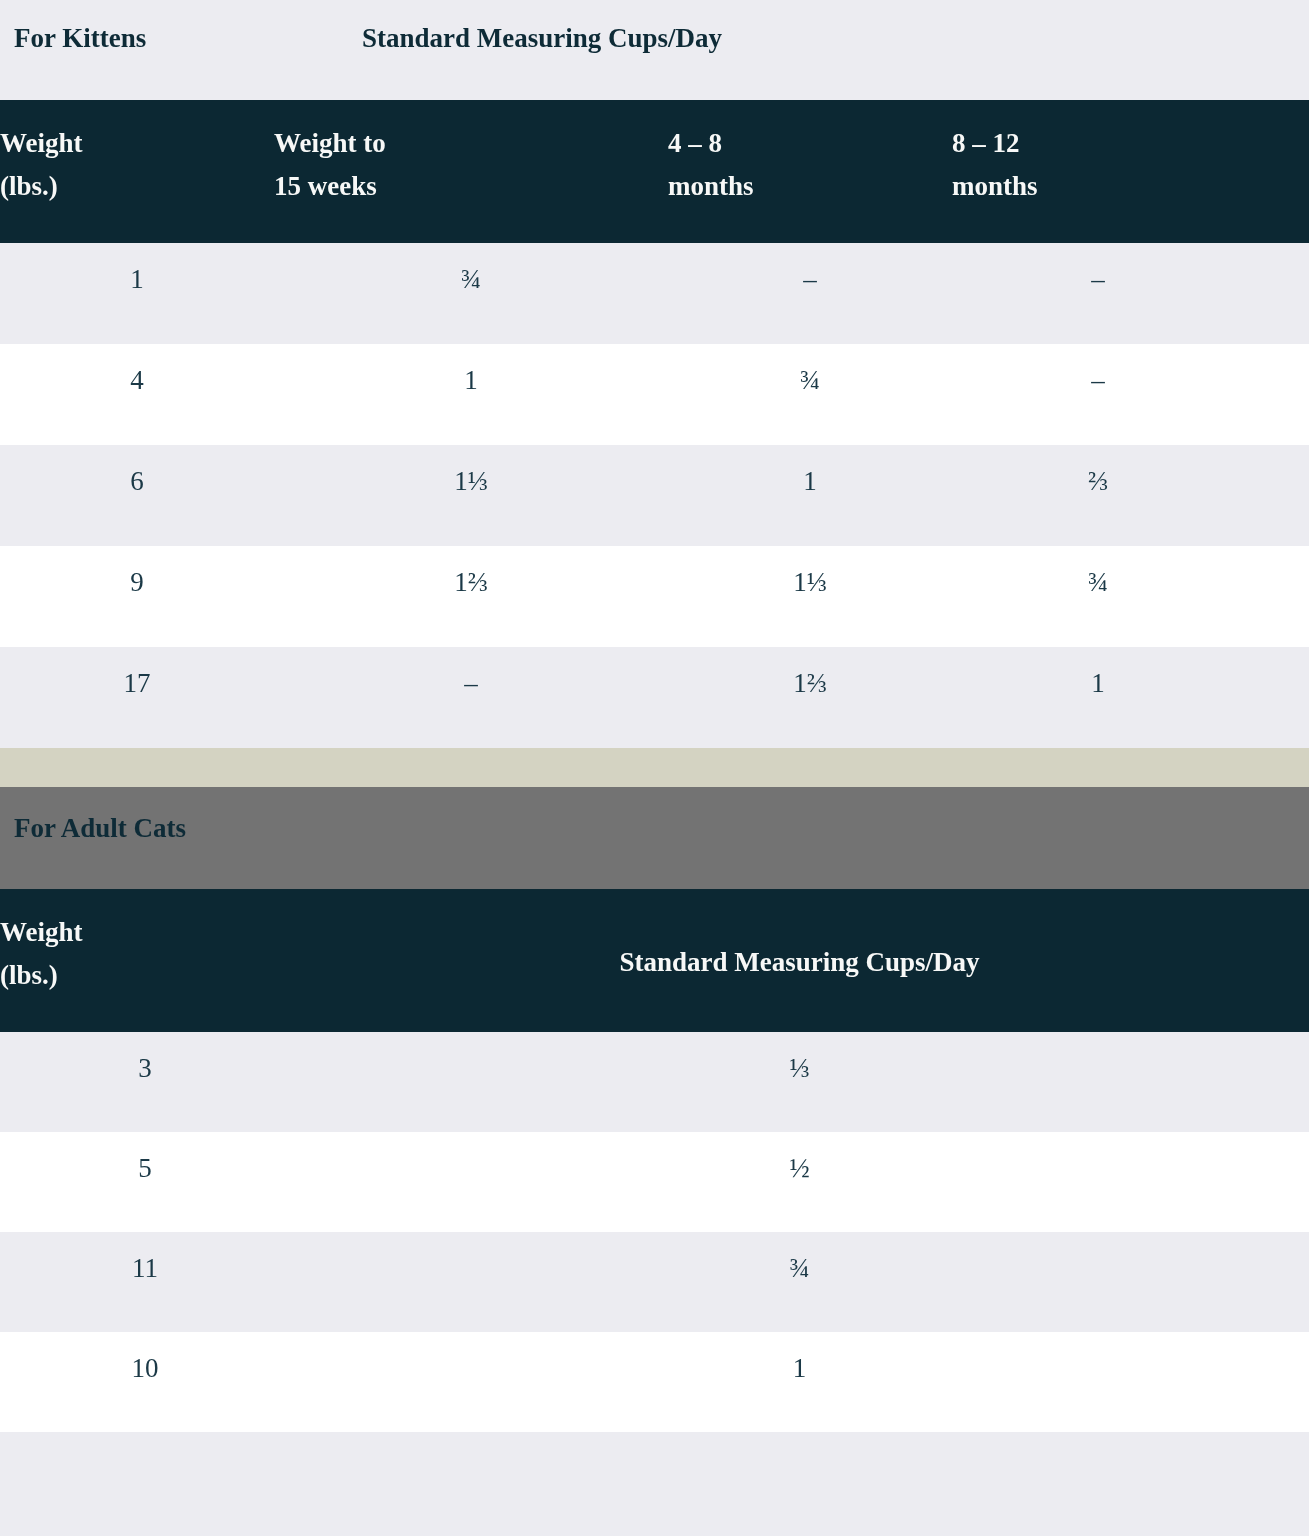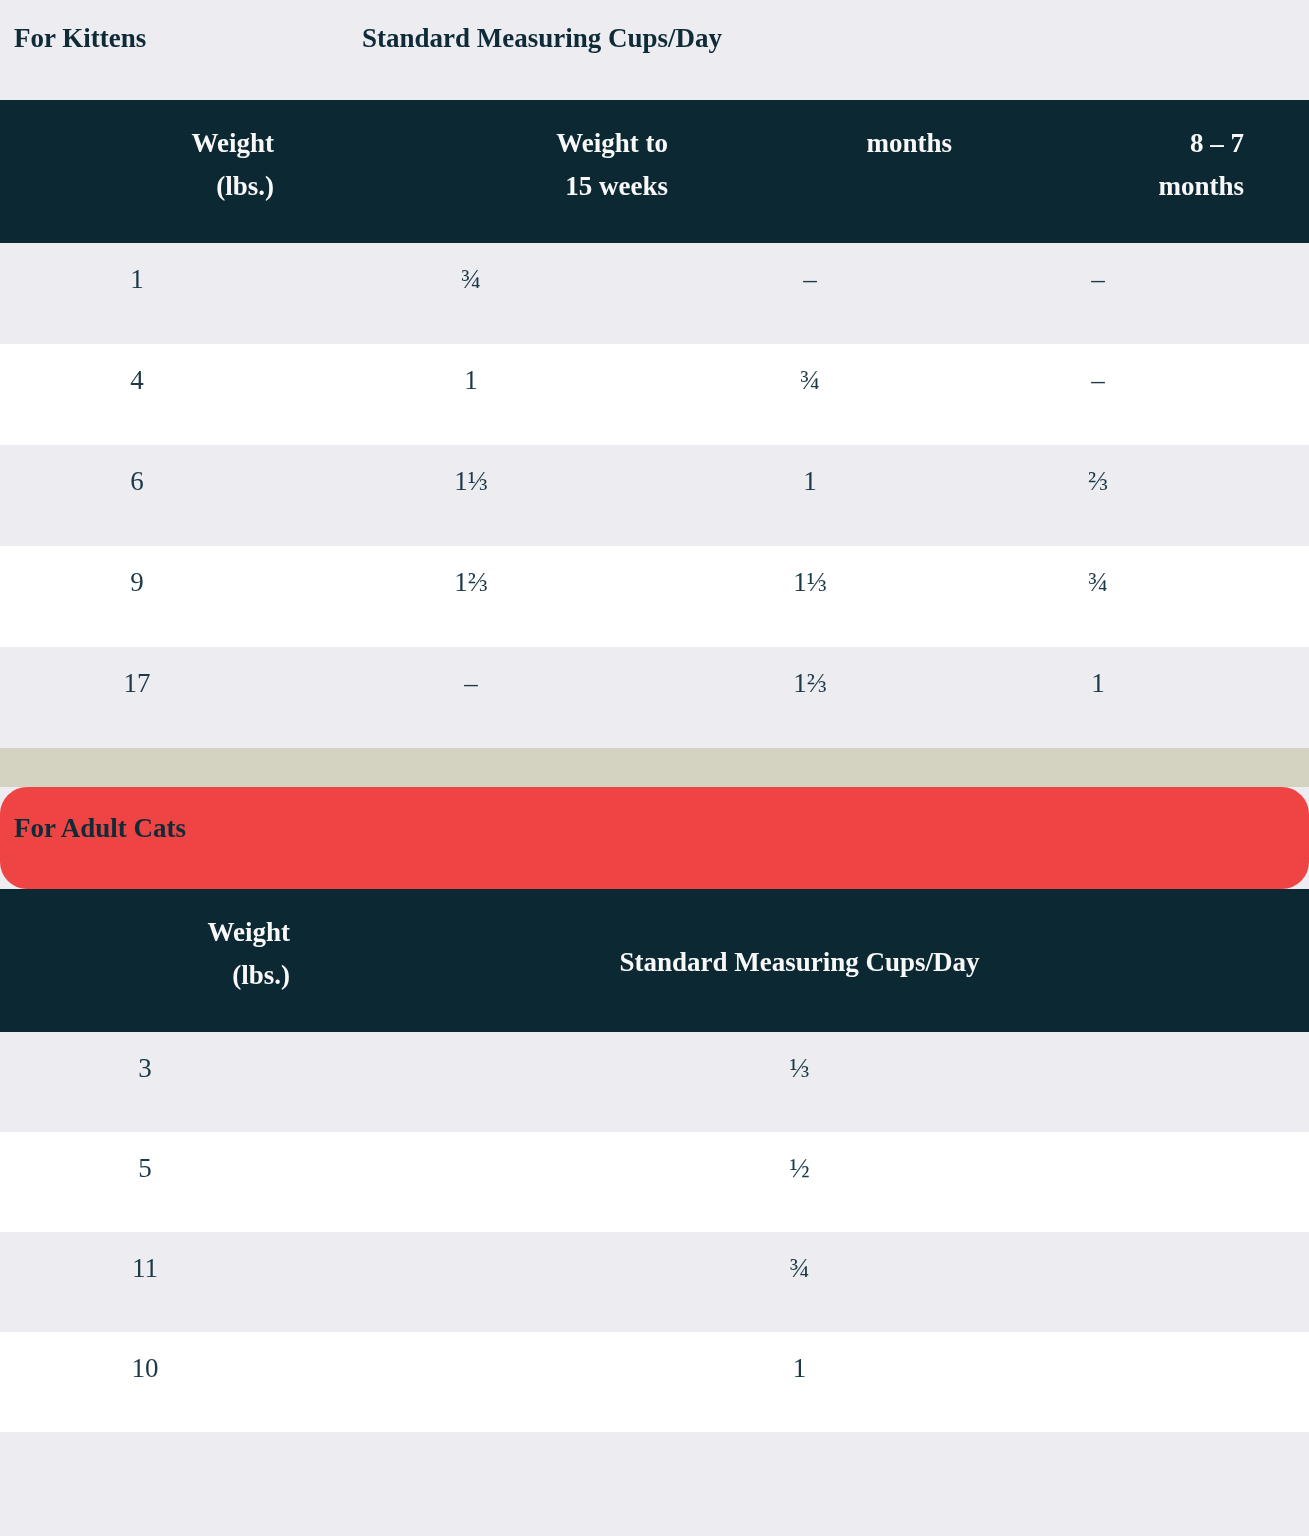--- a/index.html
+++ b/index.html
@@ -7,21 +7,21 @@
     width: 1309px;
     height: 1536px;
     background: #ececf1;
     overflow: hidden;
     font-family: "Liberation Serif", serif;
   }
   .page { width: 1309px; height: 1536px; position: relative; }
 
   
   .titlebar { position: relative; height: 100px; background: #ececf1; }
-  .titlebar-adult { position: relative; height: 102px; background: #ef4444; border-radius: 27px; }
+  .titlebar-adult { position: relative; height: 102px; background: #737373; }
   .sec-title {
     position: absolute;
     top: 21px;
     font-weight: bold;
     font-size: 27px;
     line-height: 34px;
     color: #0e2b37;
     white-space: nowrap;
   }
   .sec-title.at-left { left: 14px; }
@@ -30,26 +30,25 @@
 
   
   .khead {
     height: 143px;
     background: #0c2833;
     display: grid;
     grid-template-columns: 274px 394px 284px 292px 1fr;
   }
   .hc {
     padding-top: 22px;
-    text-align: right;
+    text-align: left;
     font-weight: bold;
     font-size: 27px;
     line-height: 43px;
     color: #f7f8f7;
-    margin-left: 12px;
   }
   .krow {
     height: 101px;
     display: grid;
     grid-template-columns: 274px 394px 284px 292px 1fr;
   }
   .cell {
     padding-top: 19px;
     text-align: center;
     font-size: 27px;
@@ -98,24 +97,25 @@
     <div class="khead">
       <div class="hc">
         <span class="hline">Weight</span>
         <span class="hline">(lbs.)</span>
       </div>
       <div class="hc">
         <span class="hline">Weight to</span>
         <span class="hline">15 weeks</span>
       </div>
       <div class="hc">
+        <span class="hline">4 – 8</span>
         <span class="hline">months</span>
       </div>
       <div class="hc">
-        <span class="hline">8 – 7</span>
+        <span class="hline">8 – 12</span>
         <span class="hline">months</span>
       </div>
     </div>
 
     <div class="krow row-gray">
       <div class="cell">1</div>
       <div class="cell">¾</div>
       <div class="cell">–</div>
       <div class="cell">–</div>
     </div>

